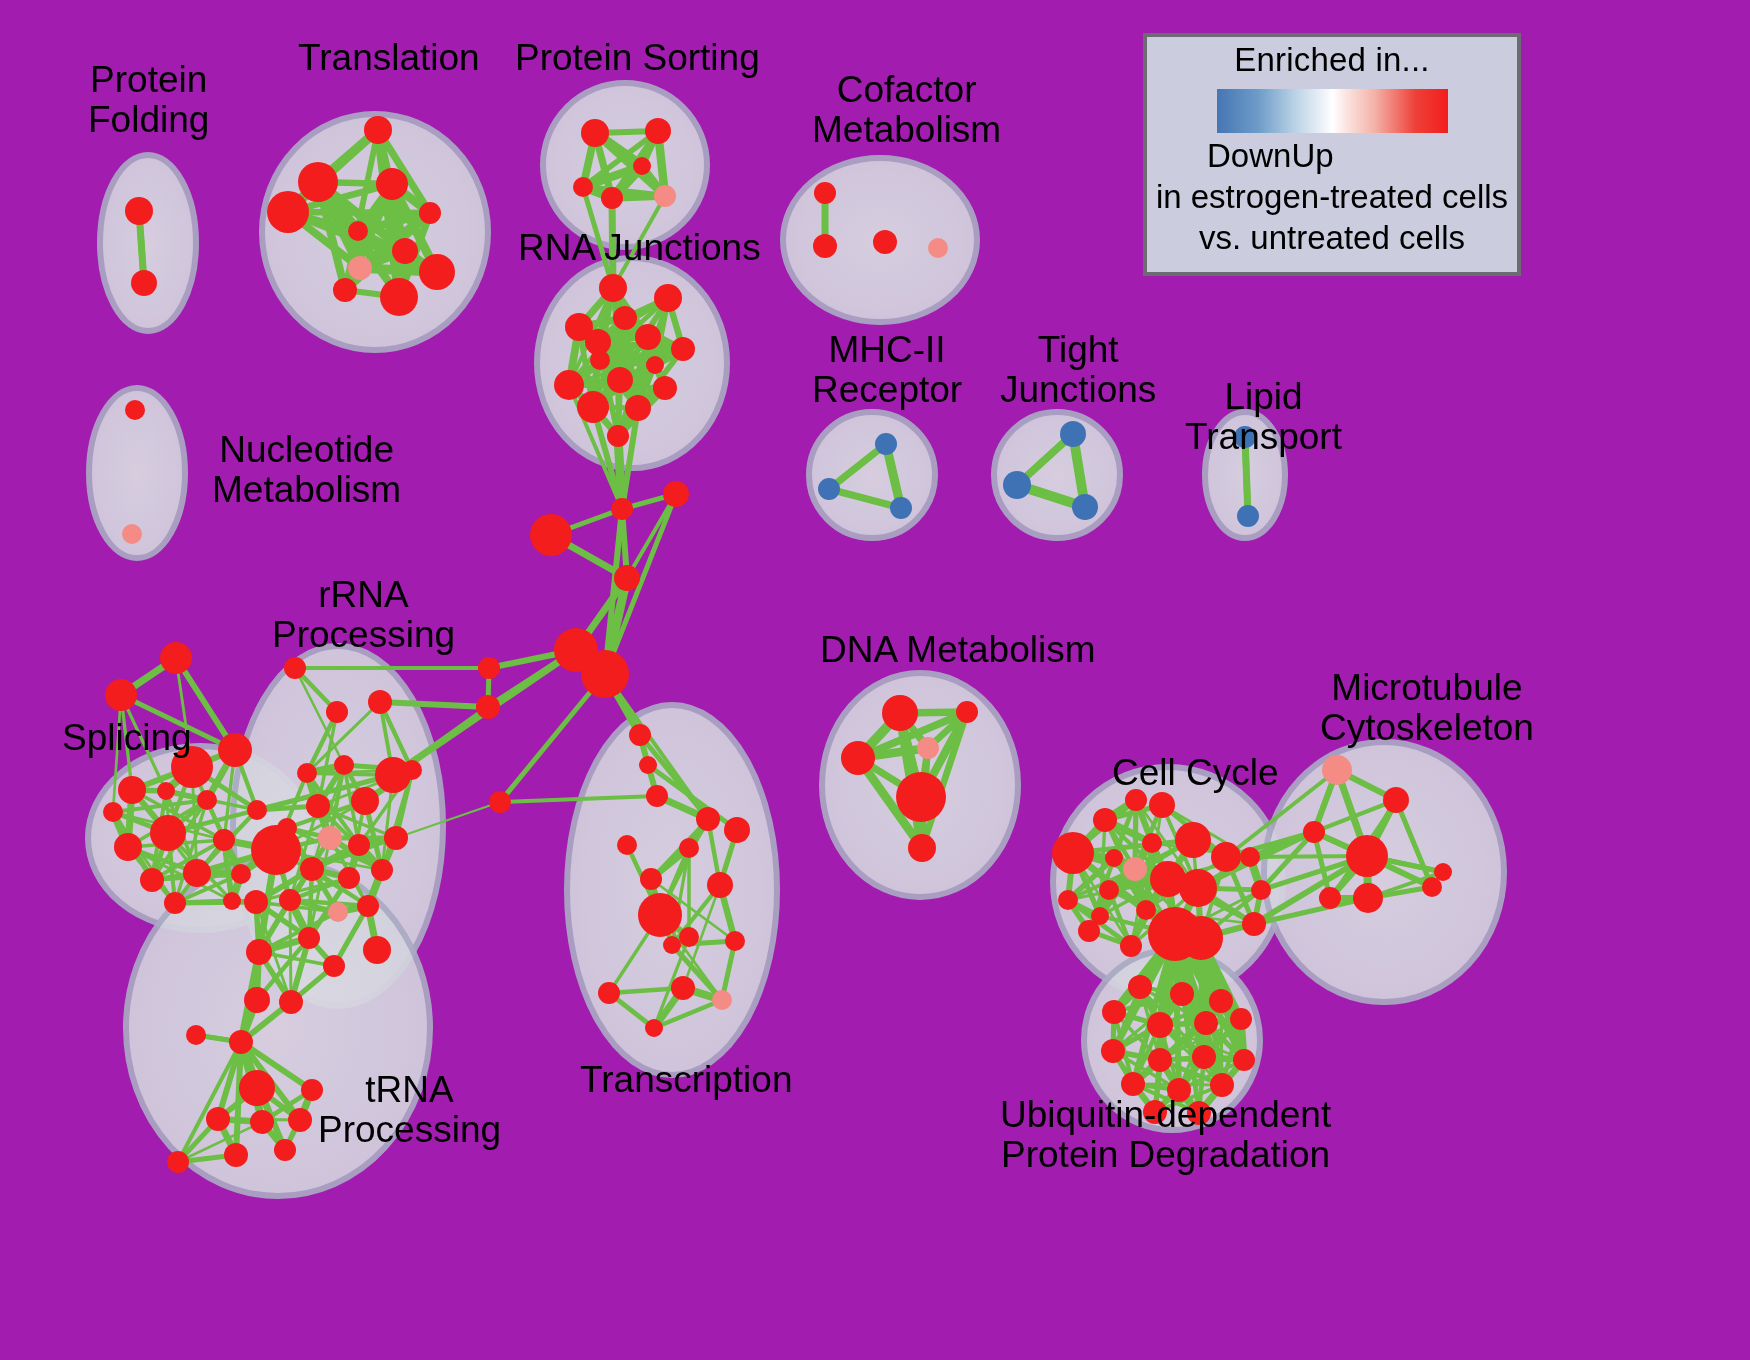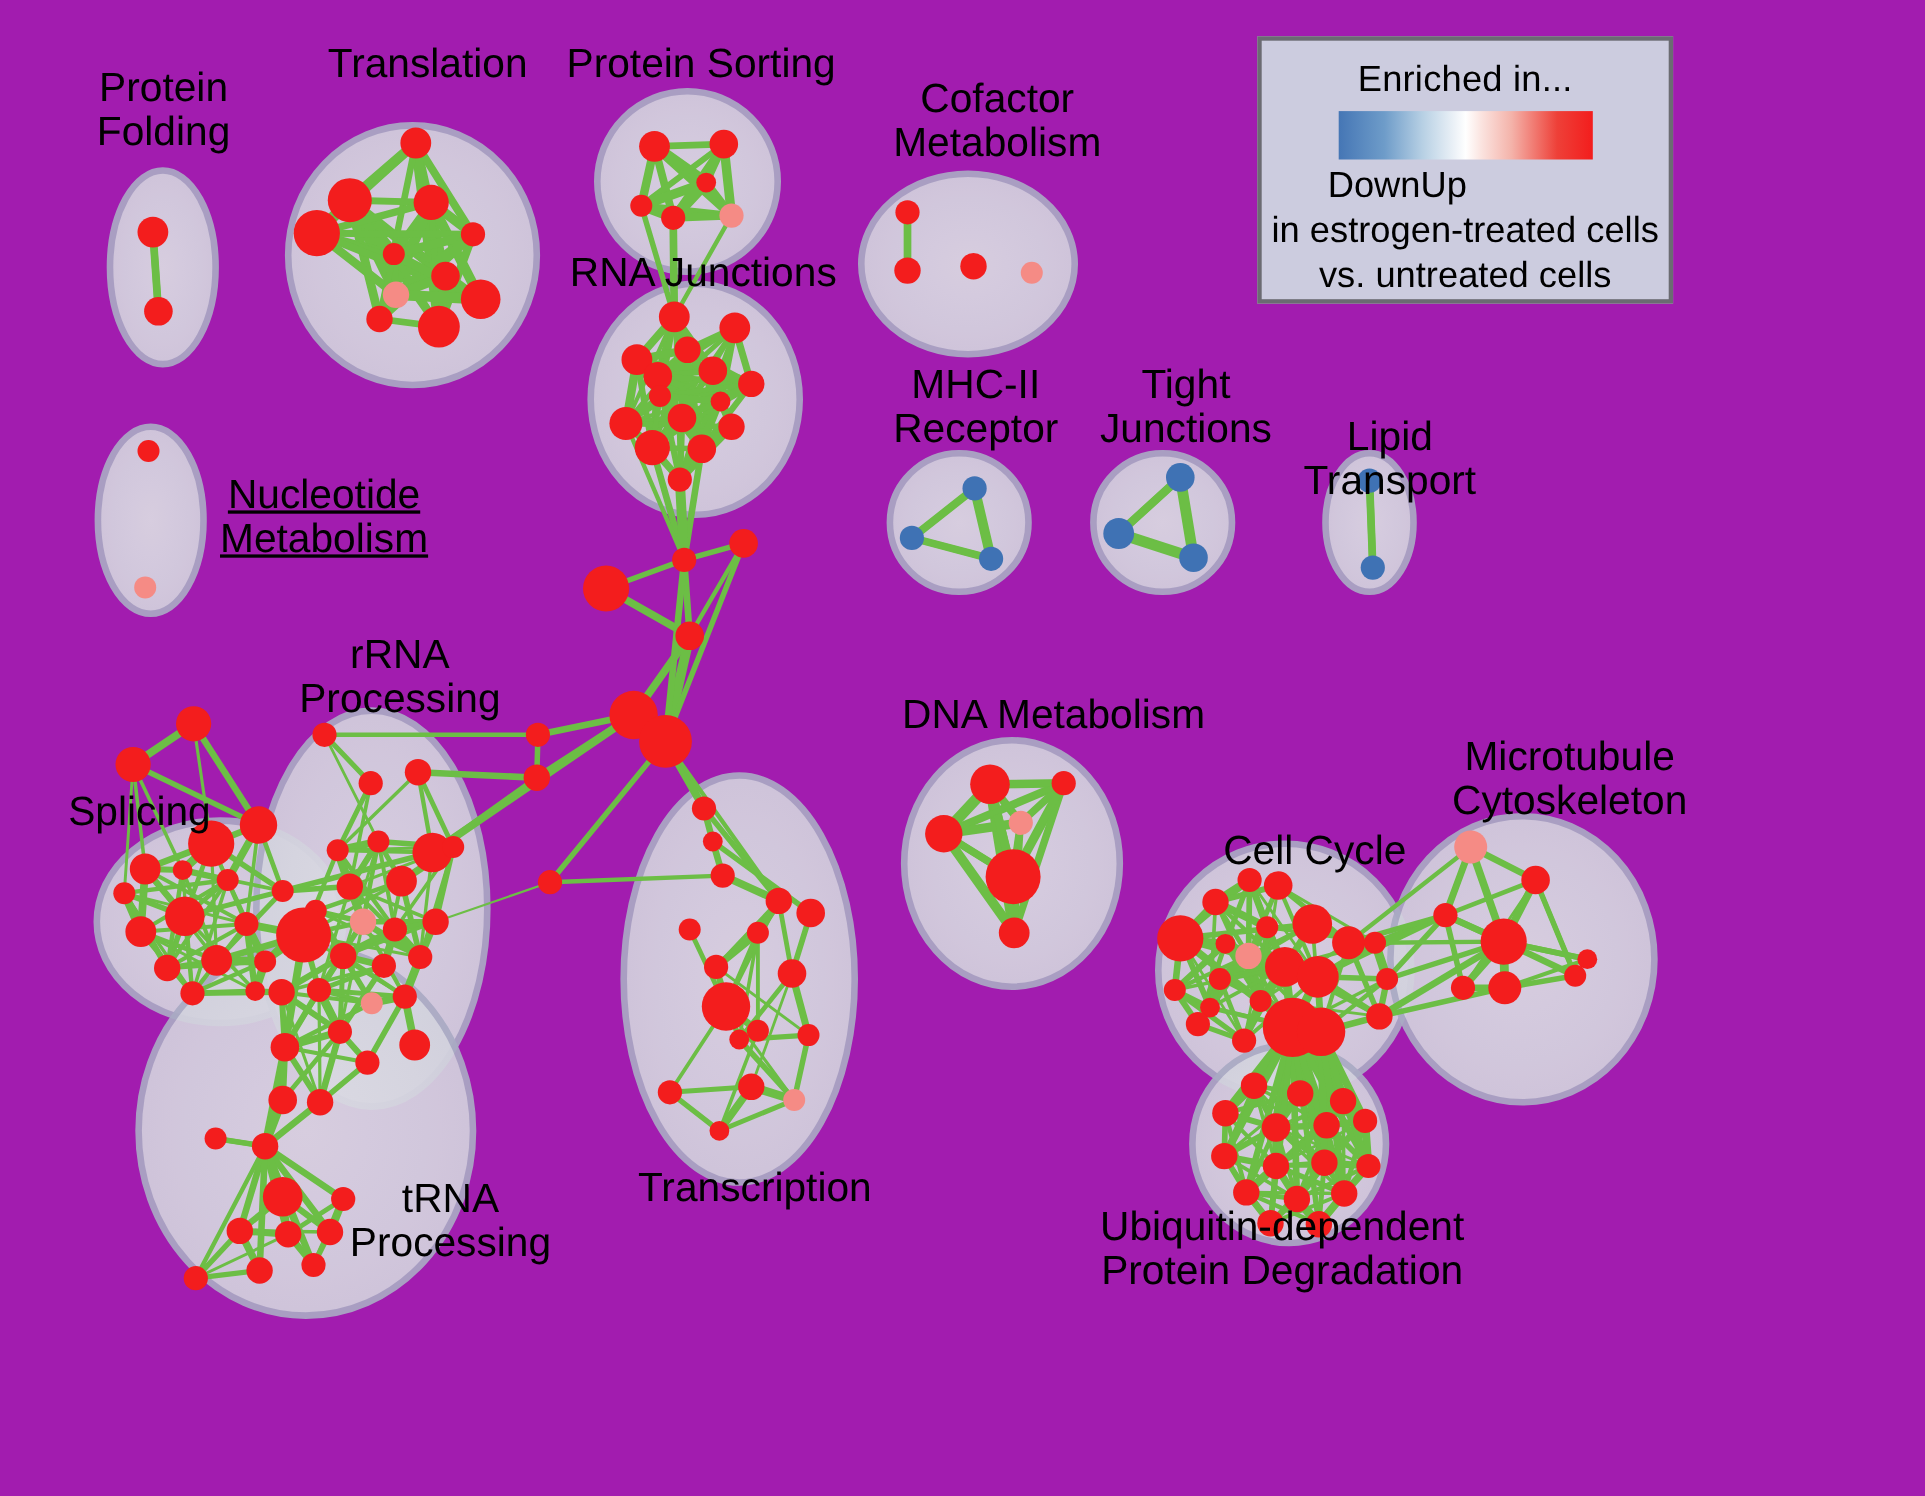--- a/index.html
+++ b/index.html
@@ -4,21 +4,21 @@
 <style>
   html,body{margin:0;padding:0;background:#fff;}
   body{font-family:"Liberation Sans",sans-serif;}
   #stage{position:relative;width:1750px;height:1360px;background:#a21caf;overflow:hidden;}
   svg#net{position:absolute;left:0;top:0;width:1750px;height:1360px;}
   .clabel{position:absolute;color:#000;font-family:"Liberation Sans",sans-serif;
           font-size:37px;line-height:1.08;text-align:center;white-space:pre;font-weight:400;}
   #legend{position:absolute;left:1143px;top:33px;width:378px;height:243px;
           background:#ccccdf;border:4px solid #6b6b72;box-sizing:border-box;
           display:flex;flex-direction:column;align-items:center;}
-  #legend .ltitle{font-size:33px;color:#000;margin-top:16px;letter-spacing:.2px;}
+  #legend .ltitle{font-size:33px;color:#000;margin-top:4px;letter-spacing:.2px;}
   #bar{width:231px;height:44px;margin-top:10px;
        background:linear-gradient(to right,#4576b5 0%,#6e9cc9 18%,#b7d0e4 33%,#eef3f8 46%,
                    #ffffff 50%,#fbe4e0 56%,#f4b3aa 68%,#ee4038 86%,#f31d1d 100%);}
   #lrow{width:250px;display:flex;margin-top:4px;font-size:33px;}
   #legend .lsub{font-size:33px;text-align:center;line-height:1.12;margin-top:4px;}
 </style>
 </head>
 <body>
 
 <div id="stage">
@@ -876,21 +876,21 @@
   </svg>
 
   <div id="labels">
       <div class="clabel" style="left: 88px; top: 60px;">Protein
 Folding</div>
       <div class="clabel" style="left: 298px; top: 38px;">Translation</div>
       <div class="clabel" style="left: 515px; top: 38px;">Protein Sorting</div>
       <div class="clabel" style="left: 518px; top: 228px;">RNA Junctions</div>
       <div class="clabel" style="left: 812px; top: 70px;">Cofactor
 Metabolism</div>
-      <div class="clabel" style="left: 200px; top: 430px; text-decoration: underline;">Nucleotide
+      <div class="clabel" style="left: 212px; top: 430px;">Nucleotide
 Metabolism</div>
       <div class="clabel" style="left: 812px; top: 330px;">MHC-II
 Receptor</div>
       <div class="clabel" style="left: 1000px; top: 330px;">Tight
 Junctions</div>
       <div class="clabel" style="left: 1185px; top: 330px; margin-top: 47px;">Lipid
 Transport</div>
       <div class="clabel" style="left: 272px; top: 575px;">rRNA
 Processing</div>
       <div class="clabel" style="left: 62px; top: 718px;">Splicing</div>

